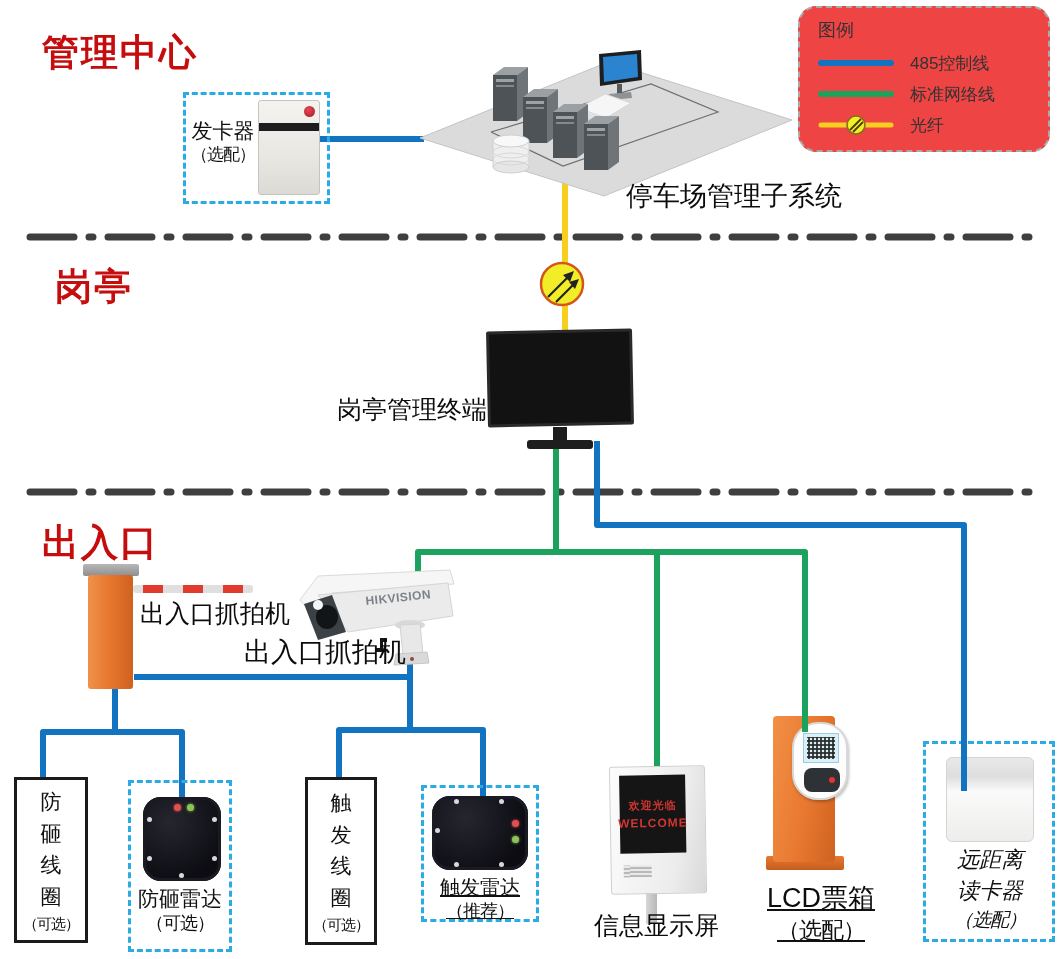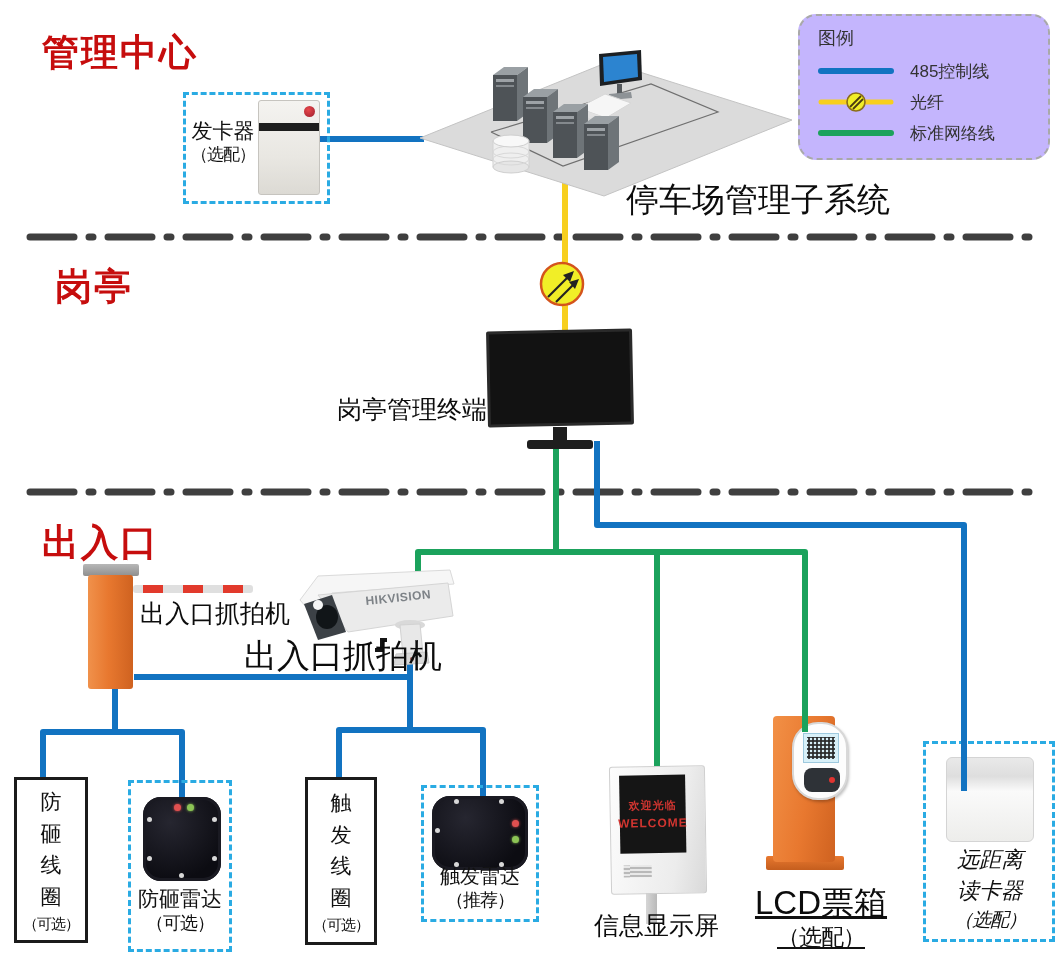--- a/index.html
+++ b/index.html
@@ -9,22 +9,22 @@
   }
   .abs{position:absolute;}
   #lines-svg{position:absolute;left:0;top:0;z-index:1;}
   .dev{z-index:2;}
   .under{z-index:0;}
   .lbl{z-index:3;}
 
   .zone-title{font-size:37px;font-weight:bold;color:#c60d0d;letter-spacing:2px;z-index:3;}
 
   
-  .legend{left:798px;top:14px;width:252px;height:146px;border:2px dashed #a9a9a9;border-radius:18px;
-          box-sizing:border-box;padding:10px 14px 8px 18px;z-index:3;background:#c4b5fd;}
+  .legend{left:798px;top:6px;width:252px;height:146px;border:2px dashed #a9a9a9;border-radius:18px;
+          box-sizing:border-box;padding:10px 14px 8px 18px;z-index:3;background:#ef4444;}
   .legend-title{font-size:18px;color:#333;margin-bottom:6px;}
   .legend-row{display:flex;align-items:center;height:30px;margin-top:1px;}
   .legend-swatch{width:76px;height:14px;margin-right:16px;flex:0 0 auto;}
   .legend-label{font-size:17px;color:#333;}
 
   
   .bracket{border:3px dashed #2aabe3;box-sizing:border-box;background:transparent;}
   .dispenser{left:258px;top:100px;width:60px;height:93px;border-radius:3px;
              background:linear-gradient(180deg,#f4f3f0 0%,#e9e7e2 60%,#dcdad4 100%);
              border:1px solid #c6c4bf;}
@@ -92,21 +92,21 @@
               background-clip:content-box,content-box,border-box;padding:3px;box-sizing:border-box;}
   .lcd-panel{position:absolute;left:10px;top:44px;width:36px;height:24px;background:#2e3237;border-radius:8px;}
   .lcd-panel .dot{position:absolute;right:5px;top:9px;width:6px;height:6px;border-radius:50%;background:#e03430;}
 
   
   .reader-panel{left:946px;top:757px;width:88px;height:85px;border-radius:6px;border:1px solid #d4d4d4;
                 background:linear-gradient(180deg,#e9e9e9 0%,#dedede 22%,#fafafa 40%,#ededeb 100%);
                 box-sizing:border-box;}
 
   .plain-label{font-size:25px;color:#0c0c0c;}
-  .big-label{font-size:33px;color:#0c0c0c;}
+  .big-label{font-size:27px;color:#0c0c0c;}
   .center{text-align:center;}
 </style>
 </head>
 <body>
 
 <div id="stage">
 
   <svg id="lines-svg" width="1058" height="959" viewBox="0 0 1058 959">
 
     <path d="M30,237 H1036" fill="none" stroke-width="7" stroke-linecap="round" stroke-dasharray="44 15 4 15" stroke="#3f3f3f"></path>
@@ -140,33 +140,33 @@
 
   <div class="abs legend">
     <div class="legend-title">图例</div>
     <div class="legend-row">
       <svg class="legend-swatch" viewBox="0 0 76 14">
         <line x1="3" y1="7" x2="73" y2="7" stroke-width="6" stroke-linecap="round" stroke="#1273c1"></line>
       </svg>
       <span class="legend-label">485控制线</span>
     </div>
     <div class="legend-row">
+      <svg class="legend-swatch" viewBox="0 0 76 14">
+        <line x1="3" y1="7" x2="73" y2="7" stroke-width="6" stroke-linecap="round" stroke="#1ba25c"></line>
+      </svg>
+      <span class="legend-label">标准网络线</span>
+    </div>
+    <div class="legend-row">
       <svg class="legend-swatch" viewBox="0 0 76 26" style="height:26px">
         <line x1="3" y1="13" x2="73" y2="13" stroke-width="5" stroke-linecap="round" stroke="#f7cf1e"></line>
         <circle cx="38" cy="13" r="9" stroke="#8a6d1a" stroke-width="1.6" fill="#f1ee27"></circle>
         <line x1="32" y1="18" x2="43" y2="7" stroke="#4a3c10" stroke-width="1.8"></line>
         <line x1="35" y1="20" x2="45" y2="10" stroke="#4a3c10" stroke-width="1.8"></line>
       </svg>
       <span class="legend-label">光纤</span>
-    </div>
-    <div class="legend-row">
-      <svg class="legend-swatch" viewBox="0 0 76 14">
-        <line x1="3" y1="7" x2="73" y2="7" stroke-width="6" stroke-linecap="round" stroke="#1ba25c"></line>
-      </svg>
-      <span class="legend-label">标准网络线</span>
     </div>
   </div>
 
   <div class="abs bracket dev" style="left:183px;top:92px;width:147px;height:112px;"></div>
   <div class="abs dispenser dev">
     <div class="stripe"></div>
     <div class="logo"></div>
   </div>
   <div class="abs disp-label lbl">
     <div>发卡器</div>
@@ -290,21 +290,21 @@
   <div class="abs bracket dev" style="left:421px;top:785px;width:118px;height:137px;">
     <div class="radar" style="left:8px;top:8px;width:96px;height:74px;">
       <div class="screw" style="left:22px;top:3px;"></div>
       <div class="screw" style="right:24px;top:3px;"></div>
       <div class="screw" style="left:3px;top:32px;"></div>
       <div class="screw" style="left:22px;bottom:3px;"></div>
       <div class="screw" style="right:24px;bottom:3px;"></div>
       <div class="led red" style="right:9px;top:24px;"></div>
       <div class="led green" style="right:9px;top:40px;"></div>
     </div>
-    <div class="radar-label" style="top:75px;font-size:20px;">
+    <div class="radar-label" style="top:86px;font-size:20px;text-decoration:underline;">
       <div>触发雷达</div>
       <div class="note">（推荐）</div>
     </div>
   </div>
 
   <div class="abs kiosk-pole"></div>
   <div class="abs kiosk dev">
     <div class="screen">
       <div class="scr1">欢迎光临</div>
       <div class="scr2">WELCOME</div>

